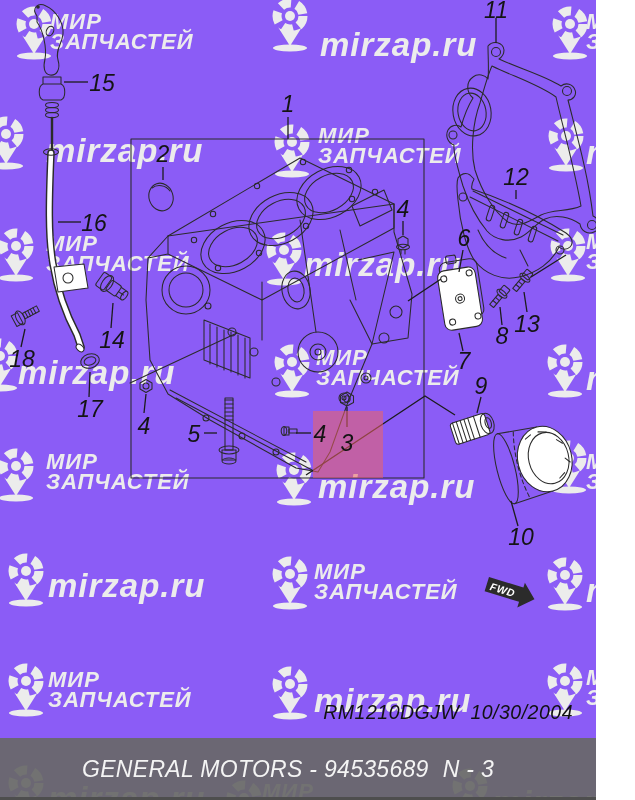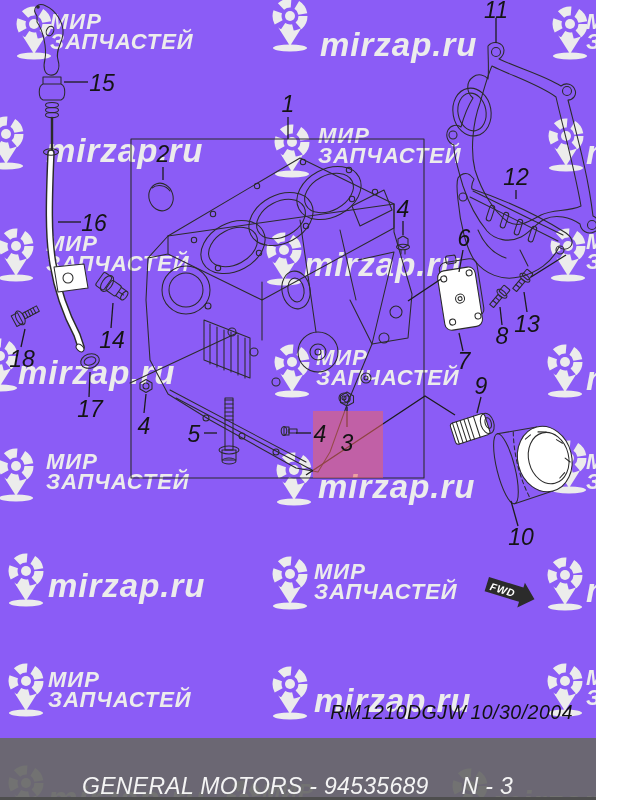--- a/index.html
+++ b/index.html
@@ -18,27 +18,27 @@
   .thin{stroke-width:1.05;}
   .solid{fill:#2b2b2b;stroke:none;}
   .wfill{fill:#ffffff;}
   .ldr{fill:none;stroke:#1c1c1c;stroke-width:1.3;}
   text.callout{font-size:23px;fill:#141414;font-family:"Liberation Sans",sans-serif;}
   .fwd-label{font-size:10.5px;font-weight:bold;fill:#ffffff;letter-spacing:0.5px;
              font-family:"Liberation Sans",sans-serif;}
   
   .plate{position:absolute;top:701px;right:23px;z-index:3;font-size:19.5px;color:#111;
          letter-spacing:0.5px;white-space:nowrap;}
-  .plate .date{margin-left:4px;}
+  .plate .date{margin-left:11px;}
   .footer{position:absolute;left:0;right:0;top:738px;height:62px;z-index:4;
-          background:rgba(104,104,104,0.93);display:flex;align-items:flex-end;
+          background:rgba(104,104,104,0.93);display:flex;align-items:center;
           color:#f4f4f4;font-size:23px;letter-spacing:0.3px;white-space:nowrap;}
   .footer::after{content:"";position:absolute;left:0;right:0;bottom:0;height:3px;background:#4e4e4e;}
   .footer .title{margin-left:82px;}
-  .footer .page-ref{margin-left:33px;}
+  .footer .page-ref{margin-left:14px;}
 </style>
 </head>
 <body>
 
 <div class="page">
 
   <div id="watermark-layer">
       <div class="wm-tile">
         <div class="wm-pin" style="left: 12px; top: 4px;">
   <svg width="44" height="56" viewBox="0 0 44 56" xmlns="http://www.w3.org/2000/svg">

